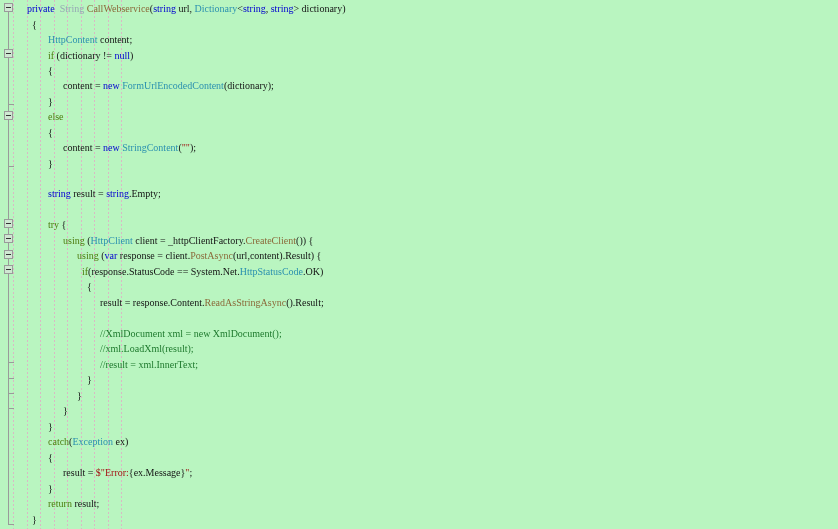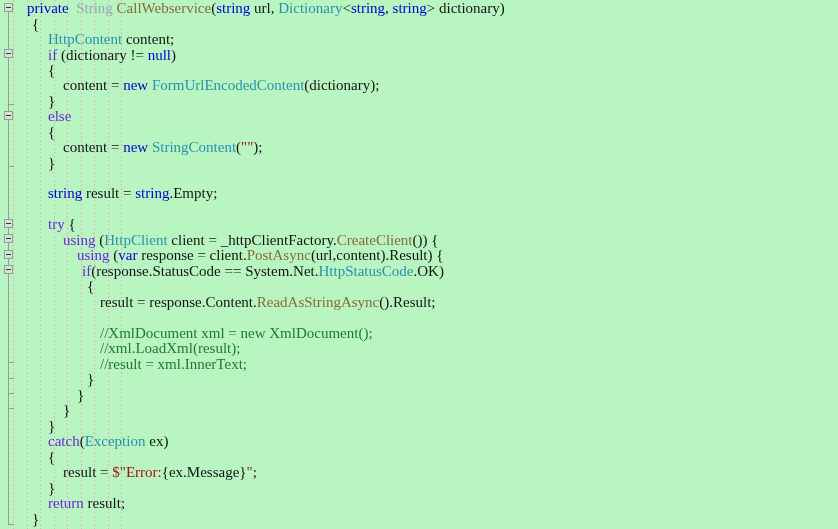--- a/index.html
+++ b/index.html
@@ -7,21 +7,21 @@
     padding: 0;
     background: #b9f5c0;
   }
   #editor {
     position: relative;
     width: 838px;
     height: 529px;
     background: #b9f5c0;
     overflow: hidden;
     font-family: "Liberation Serif", "DejaVu Serif", serif;
-    font-size: 15px;
+    font-size: 10px;
     line-height: 15.45px;
   }
 
   
   #gutter {
     position: absolute;
     left: 0; top: 0;
     width: 16px;
     height: 529px;
     z-index: 3;
@@ -80,21 +80,21 @@
     position: absolute;
     left: 0;
     height: 15.45px;
     white-space: pre;
     color: #1a1a1a;
   }
   .line > span { white-space: pre; }
 
   
   .kw   { color: #0000d0; }
-  .ctl  { color: #6d28d9; }
+  .ctl  { color: #4d7c0f; }
   .typ  { color: #2b91af; }
   .dim  { color: #96a8b4; }
   .mth  { color: #8b6a3a; }
   .str  { color: #a31515; }
   .cmt  { color: #1f7a2e; }
   .pln  { color: #141414; }
 </style>
 </head>
 <body>
 

